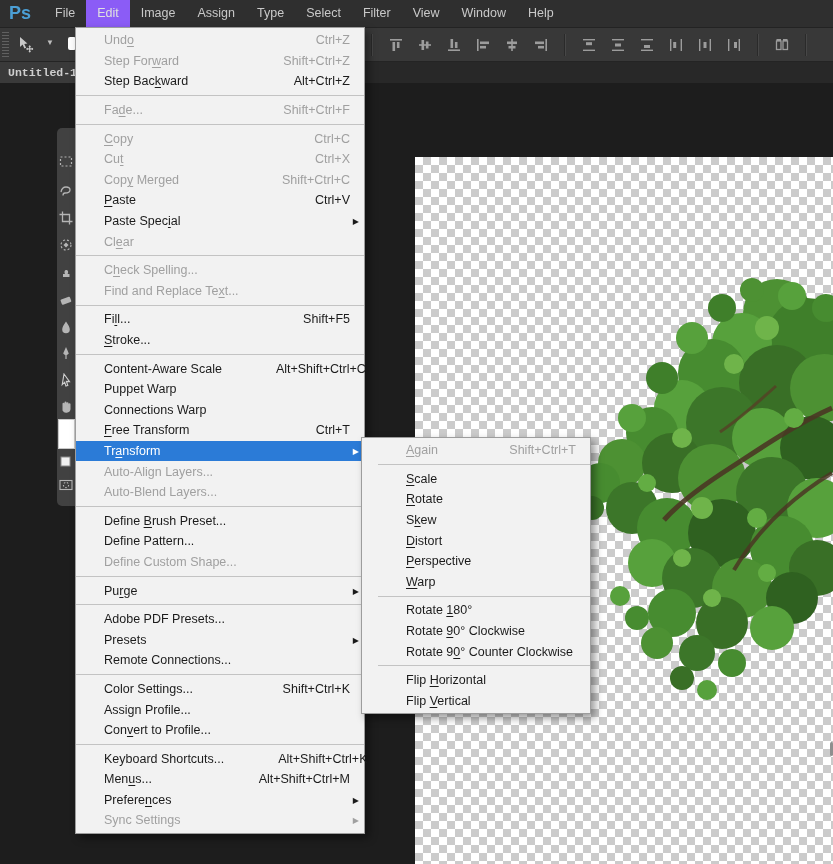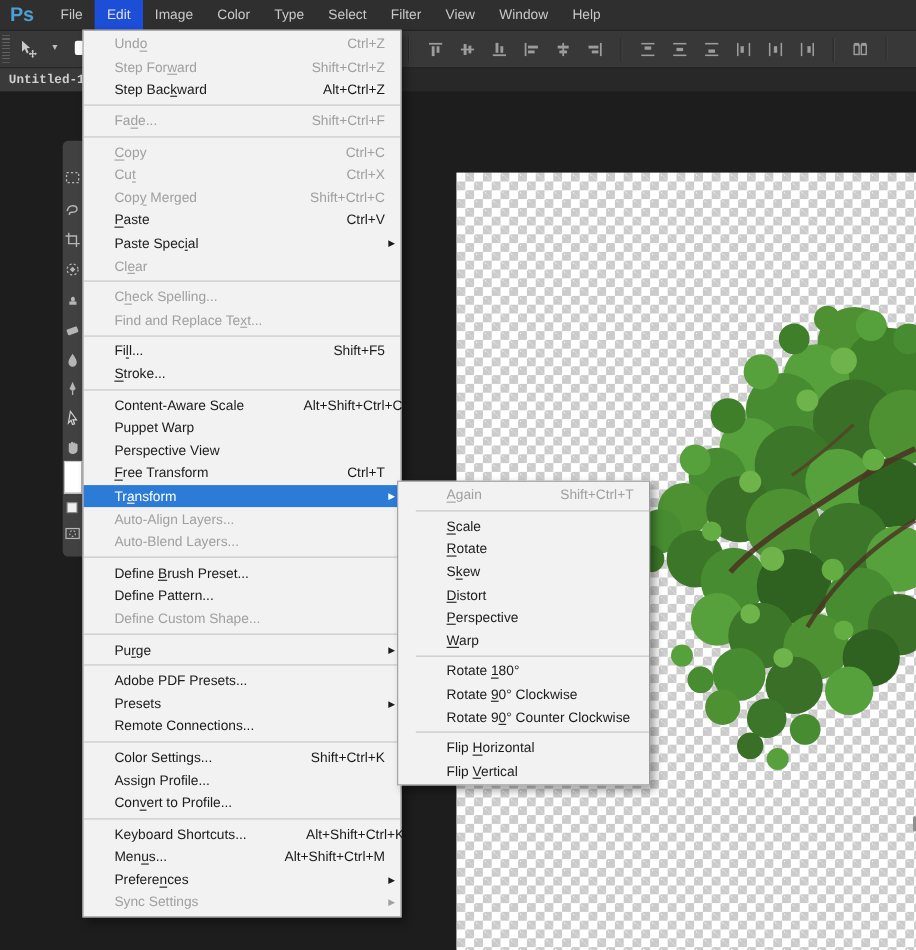--- a/index.html
+++ b/index.html
@@ -5,21 +5,21 @@
   html,body{margin:0;padding:0;background:#1d1d1d;}
   body{width:833px;height:864px;position:relative;overflow:hidden;
        font-family:"Liberation Sans",sans-serif;}
   
   .menubar{position:absolute;top:0;left:0;right:0;height:27px;background:#2f2f2f;
            border-bottom:1px solid #232323;display:flex;align-items:center;
            color:#c9c9c9;font-size:12.5px;z-index:5;}
   .ps-logo{color:#4b9fd5;font-weight:bold;font-size:18px;padding:0 13px 0 9px;}
   .mb-items{display:flex;height:100%;}
   .mb-item{padding:0 11px;height:27px;line-height:27px;cursor:default;}
-  .mb-item.active{background:#1d4ed8;color:#e0e0e0;}
+  .mb-item.active{background:#8b5cf6;color:#e0e0e0;}
   
   .optionsbar{position:absolute;top:28px;left:0;right:0;height:33px;background:#383838;
               border-bottom:1px solid #242424;z-index:2;}
   .gripper{position:absolute;left:2px;top:4px;width:7px;height:25px;
            background:repeating-linear-gradient(0deg,#606060 0 1px,transparent 1px 3px);}
   .move-tool{position:absolute;left:16px;top:7px;width:18px;height:18px;}
   .ob-caret{position:absolute;left:46px;top:10px;color:#bdbdbd;font-size:8px;}
   .auto-select-box{position:absolute;left:68px;top:9px;width:8px;height:13px;
                    background:#fdfdfd;border-radius:2px;}
   .align-icons{position:absolute;left:369px;top:0;height:33px;display:flex;
@@ -77,21 +77,21 @@
 </head>
 <body>
 
 <div class="menubar">
   <span class="ps-logo">Ps</span>
   <div class="mb-items">
 
   <span class="mb-item">File</span>
       <span class="mb-item active">Edit</span>
       <span class="mb-item">Image</span>
-      <span class="mb-item">Color</span>
+      <span class="mb-item">Assign</span>
       <span class="mb-item">Type</span>
       <span class="mb-item">Select</span>
       <span class="mb-item">Filter</span>
       <span class="mb-item">View</span>
       <span class="mb-item">Window</span>
       <span class="mb-item">Help</span>
     </div>
 </div>
 
 <div class="optionsbar">
@@ -343,21 +343,21 @@
     <div class="mi dis"><span class="lab">Cl<u>e</u>ar</span><span class="sc"></span></div>
     <div class="msep"></div>
     <div class="mi dis"><span class="lab">C<u>h</u>eck Spelling...</span><span class="sc"></span></div>
     <div class="mi dis"><span class="lab">Find and Replace Te<u>x</u>t...</span><span class="sc"></span></div>
     <div class="msep"></div>
     <div class="mi"><span class="lab">Fi<u>l</u>l...</span><span class="sc">Shift+F5</span></div>
     <div class="mi"><span class="lab"><u>S</u>troke...</span><span class="sc"></span></div>
     <div class="msep"></div>
     <div class="mi"><span class="lab">Content-Aware Scale</span><span class="sc">Alt+Shift+Ctrl+C</span></div>
     <div class="mi"><span class="lab">Puppet Warp</span><span class="sc"></span></div>
-    <div class="mi"><span class="lab">Perspective View</span><span class="sc"></span></div>
+    <div class="mi"><span class="lab">Connections Warp</span><span class="sc"></span></div>
     <div class="mi"><span class="lab"><u>F</u>ree Transform</span><span class="sc">Ctrl+T</span></div>
     <div class="mi hi"><span class="lab">Tr<u>a</u>nsform</span><span class="sc"></span><span class="arrow">▶</span></div>
     <div class="mi dis"><span class="lab">Auto-Align Layers...</span><span class="sc"></span></div>
     <div class="mi dis"><span class="lab">Auto-Blend Layers...</span><span class="sc"></span></div>
     <div class="msep"></div>
     <div class="mi"><span class="lab">Define <u>B</u>rush Preset...</span><span class="sc"></span></div>
     <div class="mi"><span class="lab">Define Pattern...</span><span class="sc"></span></div>
     <div class="mi dis"><span class="lab">Define Custom Shape...</span><span class="sc"></span></div>
     <div class="msep"></div>
     <div class="mi"><span class="lab">Pu<u>r</u>ge</span><span class="sc"></span><span class="arrow">▶</span></div>

